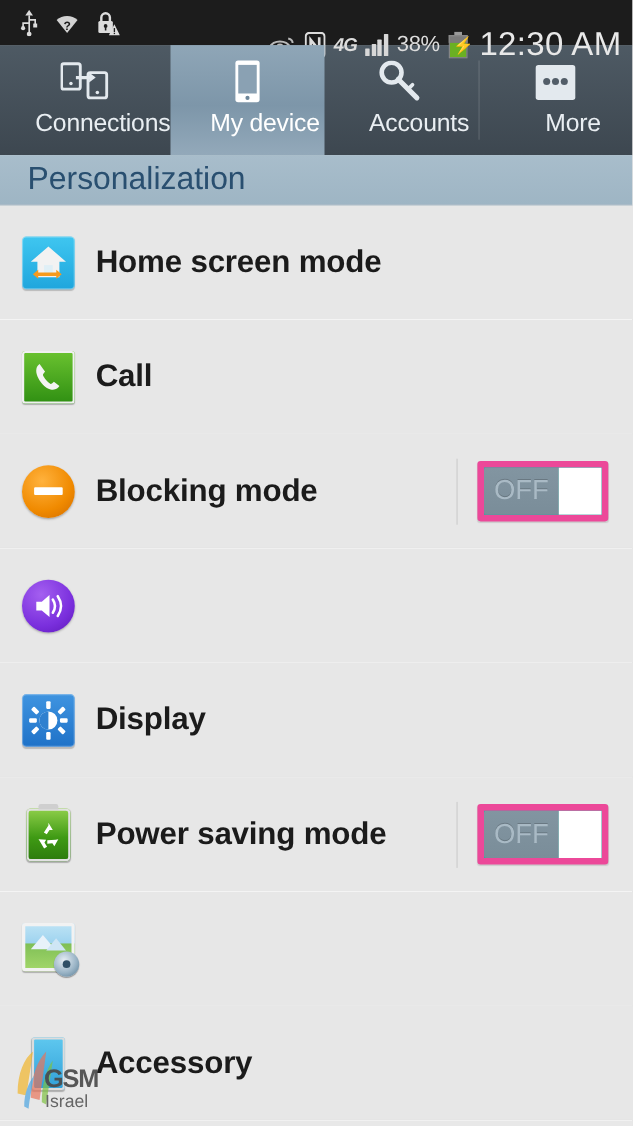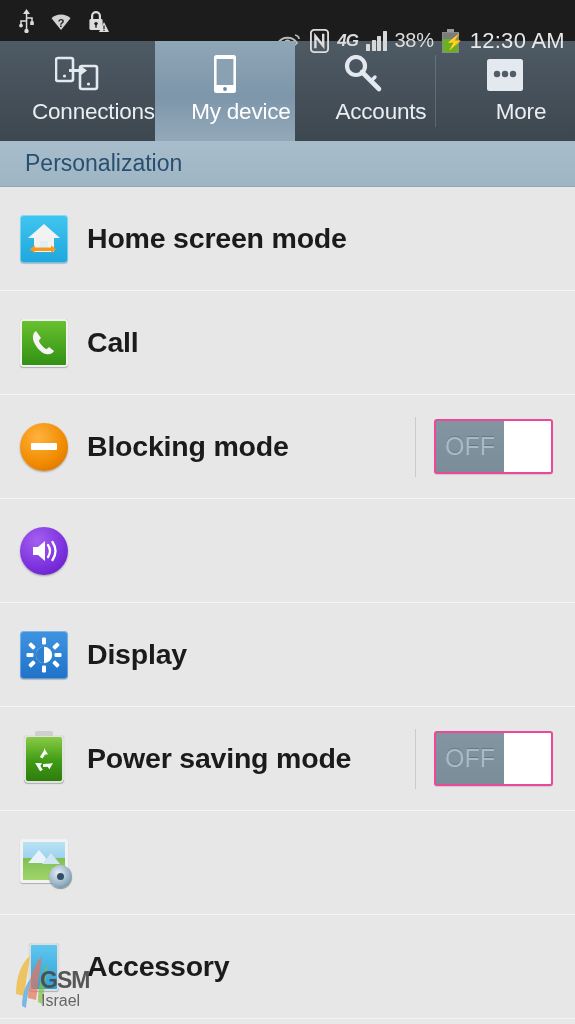--- a/index.html
+++ b/index.html
@@ -14,21 +14,21 @@
 
   
   .statusbar {
     height:41px; background:#1c1c1c; display:flex; align-items:center;
     padding:0 10px 0 18px; position:relative;
   }
   .sb-left { display:flex; align-items:center; gap:14px; }
   .sb-right { margin-left:auto; display:flex; align-items:center; gap:8px;margin-top:40px; }
   .sb-ico { display:flex; align-items:center; justify-content:center; }
   .sb-pct { color:#dcdcdc; font-size:20px; letter-spacing:-.3px; }
-  .sb-time { color:#e8e8e8; font-size:22px; letter-spacing:.3px; padding-left:3px; }
+  .sb-time { color:#e8e8e8; font-size:30px; letter-spacing:.3px; padding-left:3px; }
   .sig { display:flex; align-items:flex-end; gap:1.5px; height:20px; }
   .sig i { width:4px; background:#d8d8d8; display:block; border-radius:.5px; }
   .sig i:nth-child(1){height:7px}
   .sig i:nth-child(2){height:11px}
   .sig i:nth-child(3){height:15px}
   .sig i:nth-child(4){height:20px}
   .fourg { color:#dcdcdc; font-size:17px; font-weight:bold; font-style:italic; letter-spacing:-1px; }
   .batt { position:relative; width:17px; height:24px; }
   .batt .cap { position:absolute; left:5px; top:0; width:7px; height:3px; background:#9a9a9a; }
   .batt .body { position:absolute; left:0; top:3px; width:17px; height:21px;
@@ -53,37 +53,37 @@
   .tab-label { color:#e9eef2; font-size:22.5px; letter-spacing:-.2px; white-space:nowrap;margin-left:32px; }
   .tab.active .tab-label { color:#ffffff; }
   .tab-ico { height:44px; display:flex; align-items:center; justify-content:center; }
 
   
   .section {
     height:46px; background:linear-gradient(to bottom,#a8bdcb 0%,#9eb5c4 100%);
     display:flex; align-items:center; padding-left:25px;
     border-bottom:1px solid #8ea6b6;
   }
-  .section-title { color:#294f70; font-size:23px; font-weight:normal; }
+  .section-title { color:#294f70; font-size:29px; font-weight:normal; }
 
   
   .list { background:#e7e7e7; }
   .row {
     height:104px; display:flex; align-items:center; padding:0 0 0 20px;
     border-bottom:1px solid #cfcfcf; position:relative; background:#e7e7e7;
   }
   .row::after { content:""; position:absolute; left:0; right:0; bottom:-1px; height:1px; background:#f4f4f4; }
   .row-ico { width:48px; height:48px; flex:0 0 48px; position:relative; }
   .row-label { font-size:28.5px; color:#1b1b1b; margin-left:19px; letter-spacing:-.2px;font-weight:bold; }
   .row-right { margin-left:auto; display:flex; align-items:center; height:100%; padding-right:22px; }
   .vdiv { width:1px; height:60px; background:#cbcbcb; margin-right:18px; }
 
   
   .toggle {
-    width:119px; height:55px; display:flex; border:2px solid #ec4899;
+    width:119px; height:55px; display:flex; border:6px solid #ec4899;
     border-radius:3px; overflow:hidden; background:#14b8a6;
     box-shadow:0 1px 1px rgba(0,0,0,.12);
   }
   .toggle .knobtxt {
     width:68px; background:linear-gradient(to bottom,#8295a1 0%,#7a8d99 100%);
     color:#a9bac5; font-size:25px; display:flex; align-items:center; justify-content:center;
     text-shadow:0 -1px 0 rgba(0,0,0,.18); border-radius:2px 0 0 2px;
   }
   .toggle .blank { flex:1; background:#fff; }
 

